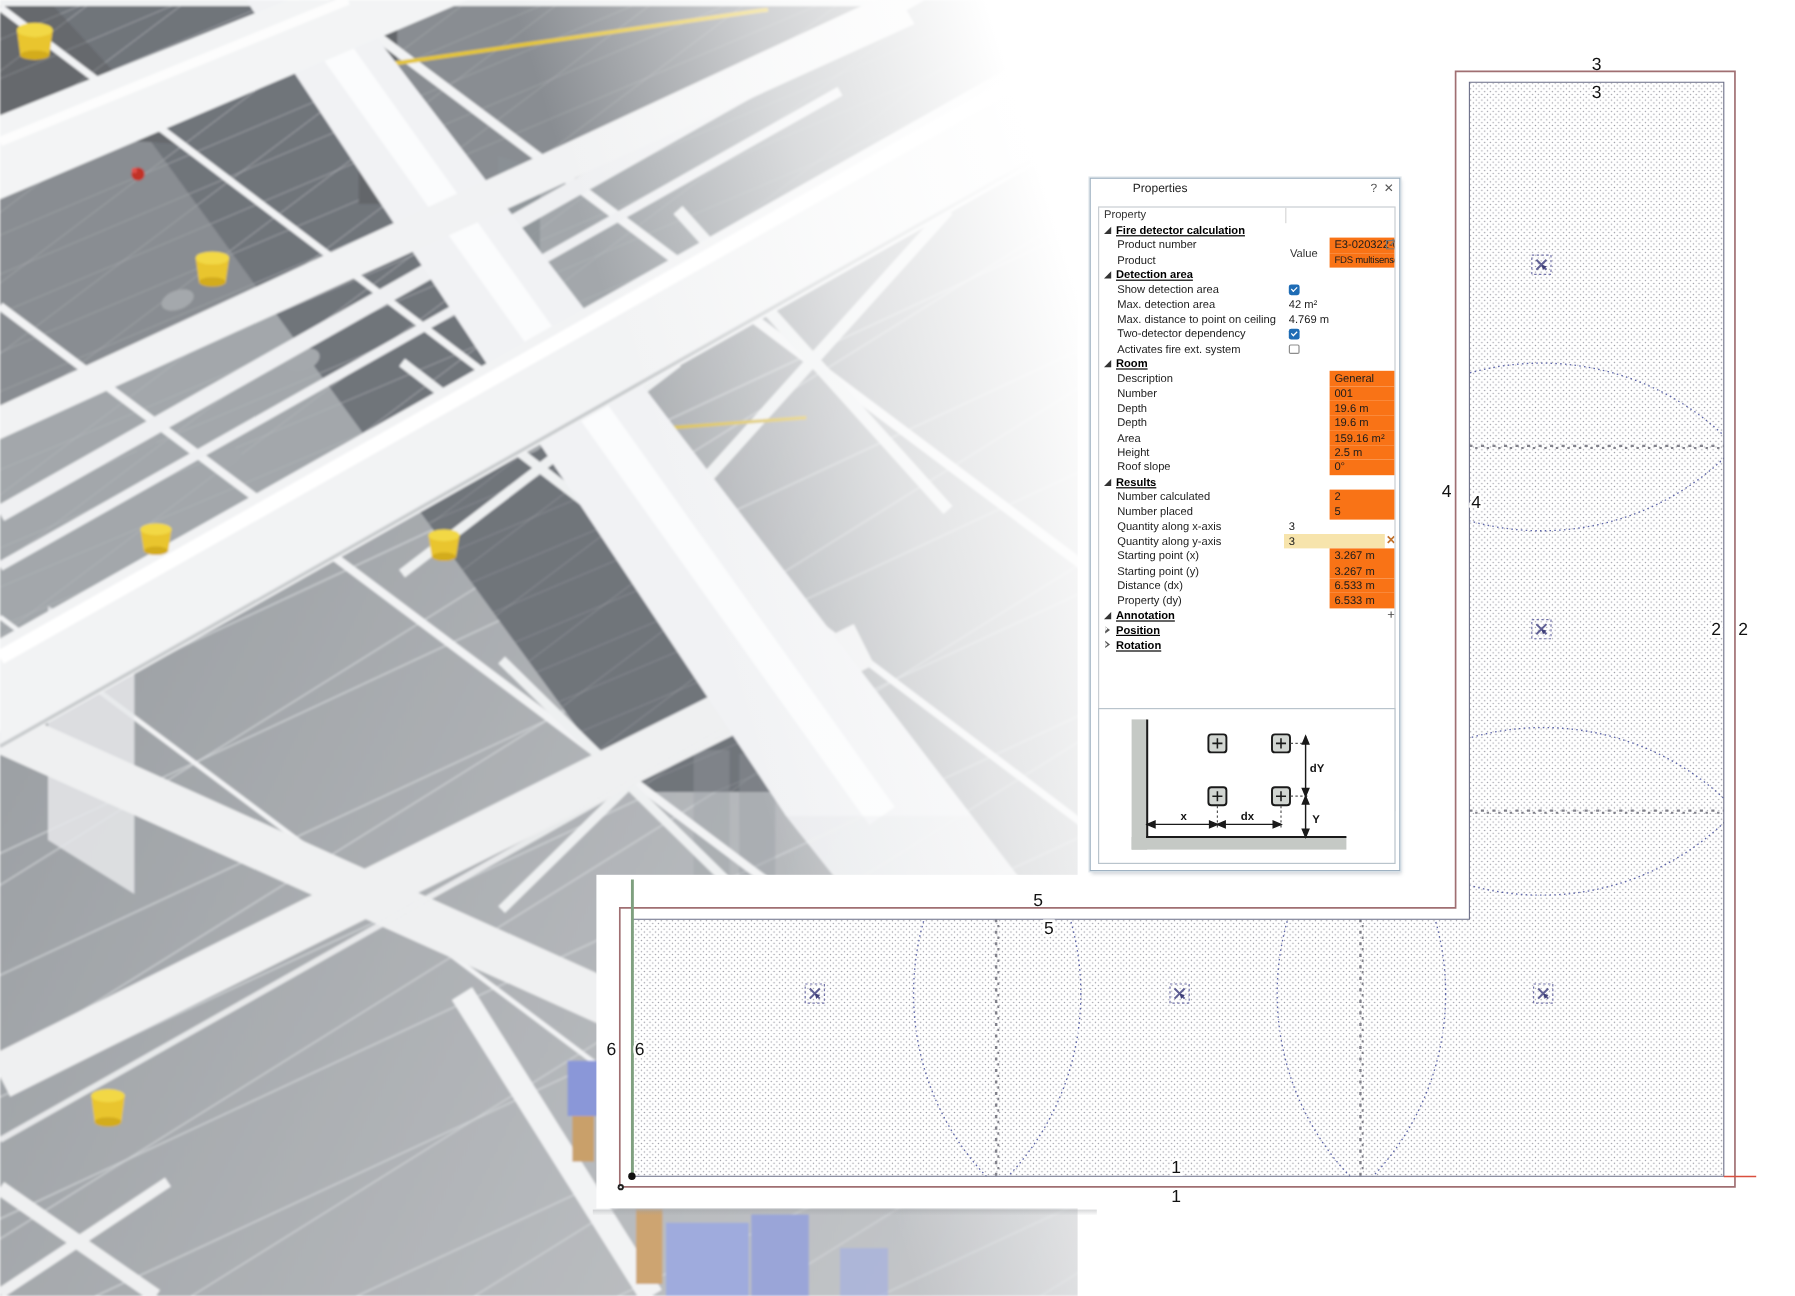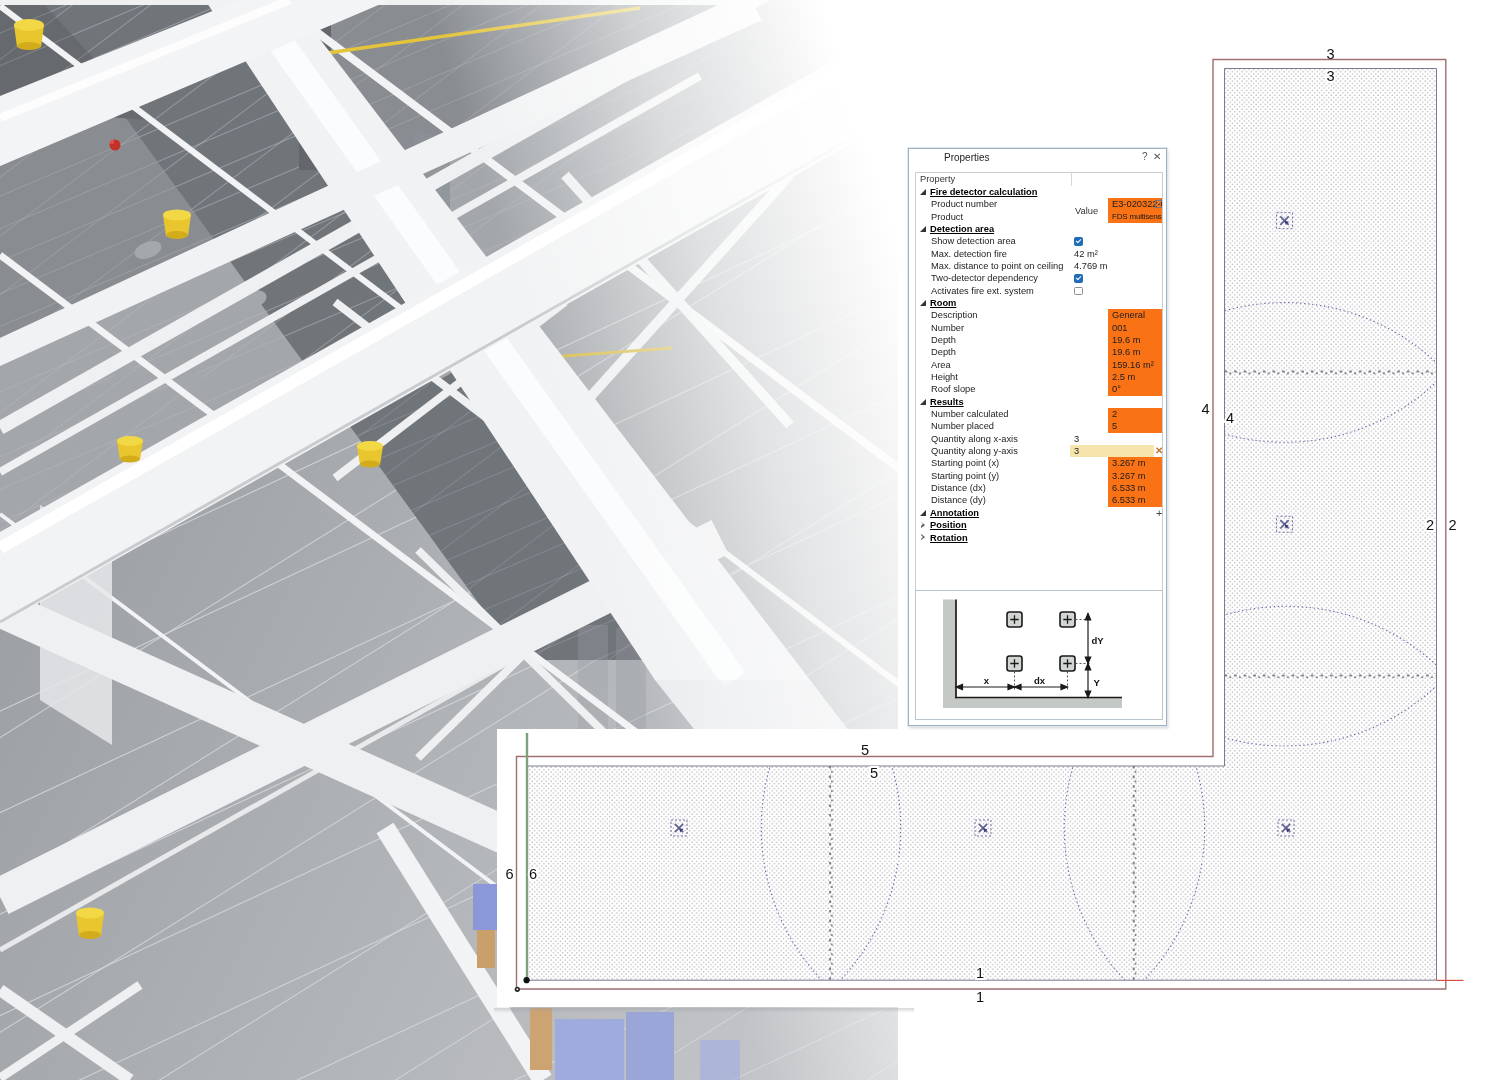--- a/index.html
+++ b/index.html
@@ -349,21 +349,21 @@
           </div>
       <div class="row">
             <span class="tri"></span>
             <span class="lab sec">Detection area</span>
           </div>
       <div class="row">
             <span class="lab">Show detection area</span>
             <span class="val"><span class="cb"></span></span>
           </div>
       <div class="row">
-            <span class="lab">Max. detection fire</span>
+            <span class="lab">Max. detection area</span>
             <span class="val">42 m²</span>
           </div>
       <div class="row">
             <span class="lab">Max. distance to point on ceiling</span>
             <span class="val">4.769 m</span>
           </div>
       <div class="row">
             <span class="lab">Two-detector dependency</span>
             <span class="val"><span class="cb"></span></span>
           </div>
@@ -430,21 +430,21 @@
           </div>
       <div class="row">
             <span class="lab">Starting point (y)</span>
             <span class="val gray">3.267 m</span>
           </div>
       <div class="row">
             <span class="lab">Distance (dx)</span>
             <span class="val gray">6.533 m</span>
           </div>
       <div class="row">
-            <span class="lab">Distance (dy)</span>
+            <span class="lab">Property (dy)</span>
             <span class="val gray">6.533 m</span>
           </div>
       <div class="row">
             <span class="tri"></span>
             <span class="lab sec">Annotation</span>
             <span class="plusic">+</span>
           </div>
       <div class="row">
             <span class="trih"></span>
             <span class="lab sec">Position</span>

